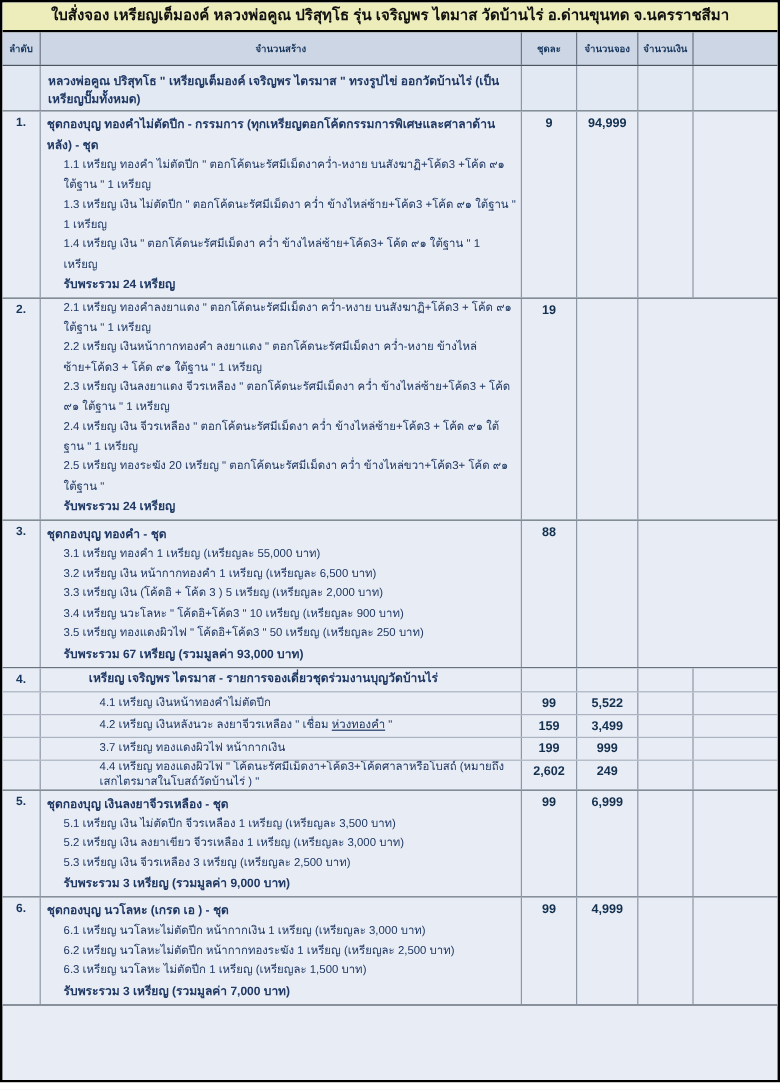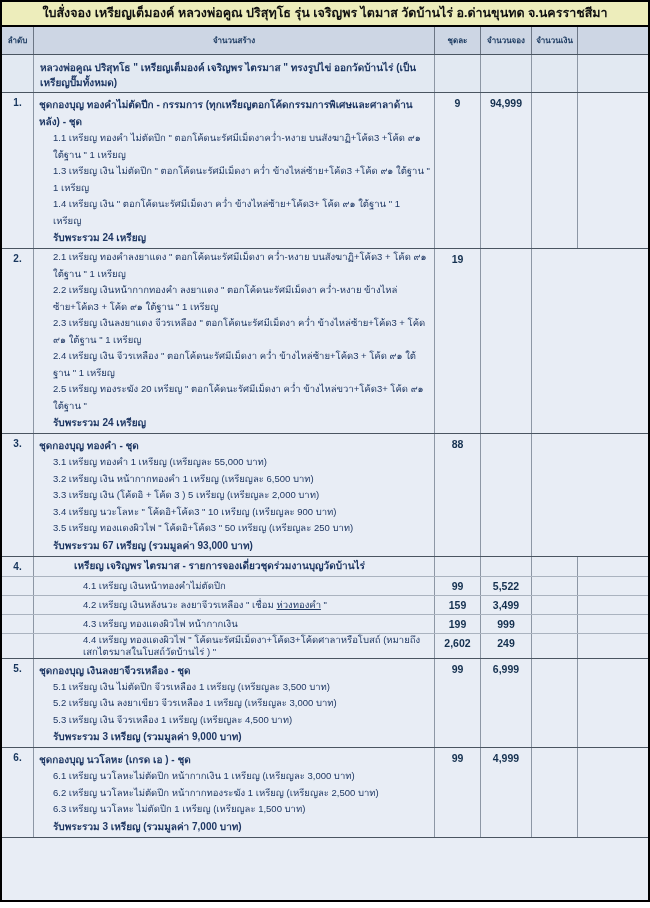--- a/index.html
+++ b/index.html
@@ -170,21 +170,21 @@
             <div class="txt"><span>4.2 เหรียญ  เงินหลังนวะ ลงยาจีวรเหลือง " เชื่อม </span><span class="u">ห่วงทองคำ</span><span> "</span></div>
           </div>
           <div class="c num">159</div>
           <div class="c num">3,499</div>
           <div class="c num"></div>
           <div class="c num"></div>
         </div>
         <div class="grid brow">
           <div class="c no"></div>
           <div class="c item sub">
-            <div class="txt">4.3 เหรียญ  ทองแดงผิวไฟ หน้ากากเงิน</div>
+            <div class="txt">3.7 เหรียญ  ทองแดงผิวไฟ หน้ากากเงิน</div>
           </div>
           <div class="c num">199</div>
           <div class="c num">999</div>
           <div class="c num"></div>
           <div class="c num"></div>
         </div>
         <div class="grid brow">
           <div class="c no"></div>
           <div class="c item sub">
             <div class="txt">4.4 เหรียญ ทองแดงผิวไฟ " โค้ดนะรัศมีเม็ดงา+โค้ด3+โค้ดศาลาหรือโบสถ์ (หมายถึงเสกไตรมาสในโบสถ์วัดบ้านไร่ ) "</div>
@@ -195,21 +195,21 @@
           <div class="c num"></div>
         </div>
       </div>
       <div class="block">
         <div class="grid full">
           <div class="c no">5.</div>
           <div class="c item">
             <div class="blk-title">ชุดกองบุญ เงินลงยาจีวรเหลือง - ชุด</div>
             <div class="line">5.1 เหรียญ เงิน ไม่ตัดปีก จีวรเหลือง  1 เหรียญ (เหรียญละ 3,500 บาท)</div>
             <div class="line">5.2 เหรียญ เงิน  ลงยาเขียว จีวรเหลือง  1 เหรียญ (เหรียญละ 3,000 บาท)</div>
-            <div class="line">5.3 เหรียญ เงิน  จีวรเหลือง  1 เหรียญ (เหรียญละ 4,500 บาท)</div>
+            <div class="line">5.3 เหรียญ เงิน  จีวรเหลือง  3 เหรียญ (เหรียญละ 2,500 บาท)</div>
             <div class="summary">รับพระรวม 3 เหรียญ (รวมมูลค่า 9,000 บาท)</div>
           </div>
           <div class="c num">99</div>
           <div class="c num">6,999</div>
           <div class="c num"></div>
           <div class="c num"></div>
         </div>
       </div>
       <div class="block">
         <div class="grid full">

